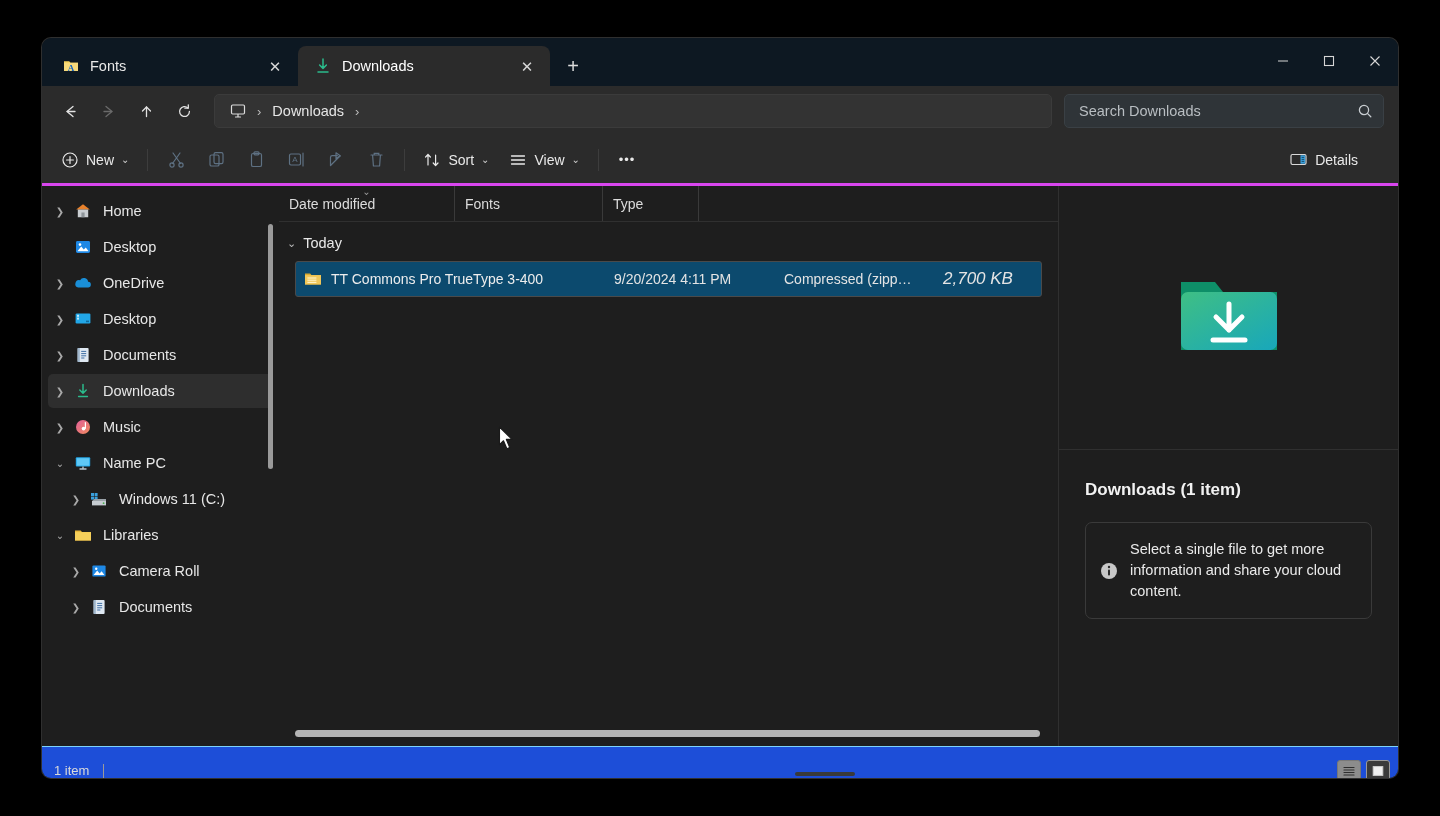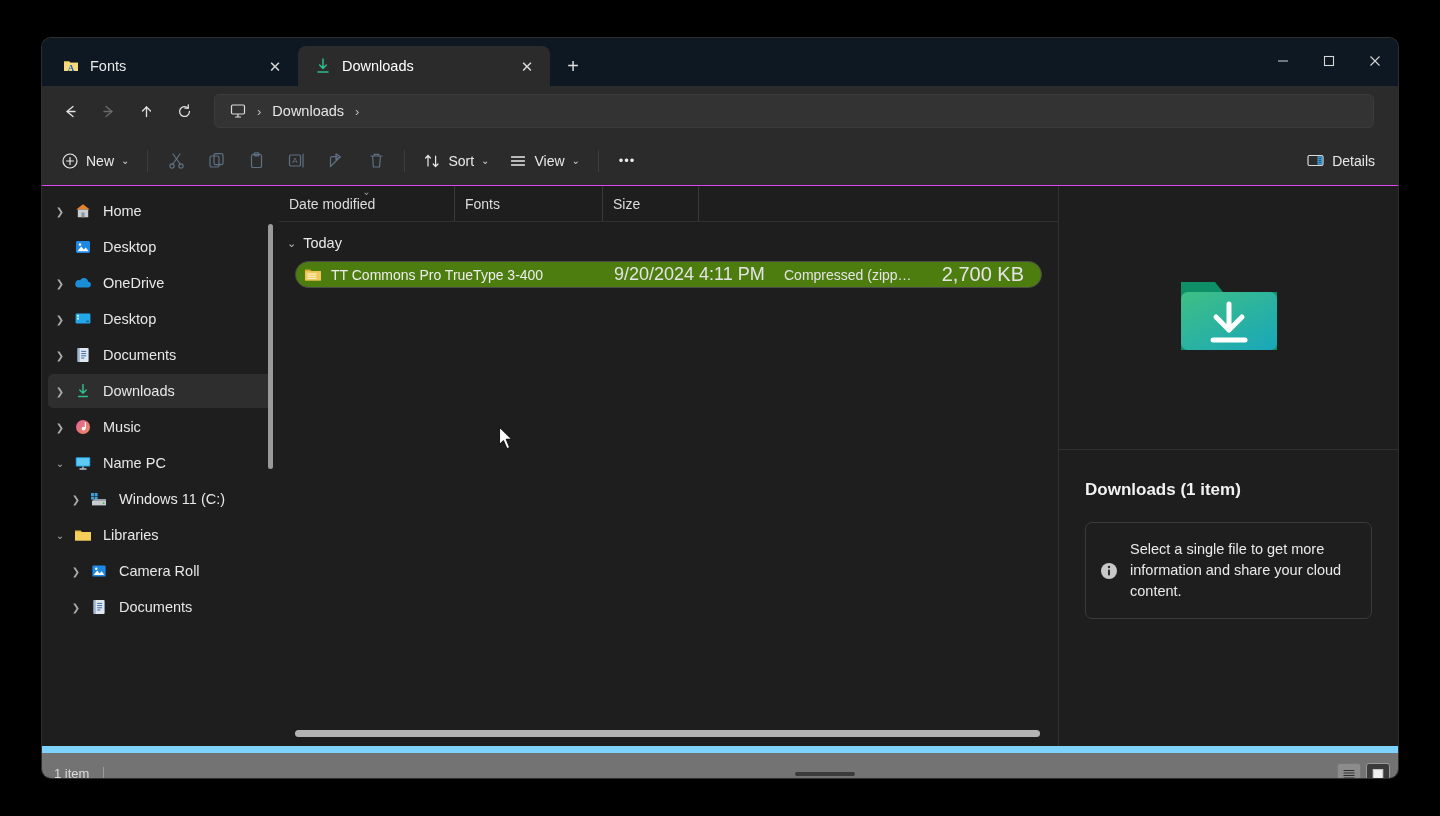--- a/index.html
+++ b/index.html
@@ -75,22 +75,22 @@
   .crumb-sep { color: #bdbdbd; font-size: 13px; padding: 0 2px; }
   .searchbox {
     width: 320px; height: 34px; background: #2f3438; border: 1px solid #3a4045;
     border-radius: 5px; display: flex; align-items: center; padding: 0 10px 0 14px; gap: 8px;
   }
   .searchbox .ph { flex: 1; color: #b9bec2; font-size: 14.5px; }
 
   
   .cmdbar {
     height: 50px; background: #2b2b2b; display: flex; align-items: center;
-    padding: 0 14px 0 10px; gap: 2px; flex: none;
-    border-bottom: 1px solid #d946ef;
+    padding: 0 31px 0 10px; gap: 2px; flex: none;
+    border-bottom: 3px solid #d946ef;
   }
   .cmdbtn {
     height: 34px; border-radius: 5px; display: flex; align-items: center;
     gap: 7px; padding: 0 9px; color: #e9e9e9; font-size: 14px;
   }
   .cmdbtn.iconly { width: 38px; justify-content: center; padding: 0; }
   .cmdbtn.dim { color: #5e7183; }
   .cmd-sep { width: 1px; height: 22px; background: #3d3d3d; margin: 0 7px; }
   .chev { font-size: 10px; color: #d0d0d0; }
   .cmd-spacer { flex: 1; }
@@ -131,29 +131,29 @@
   .col.type { width: 148px; }
   .col.size { width: 96px; }
   .sort-ind {
     position: absolute; top: 1px; left: 50%; transform: translateX(-50%);
     color: #9a9a9a; font-size: 10px; line-height: 10px;
   }
   .groupheader { display: flex; align-items: center; height: 30px; padding-left: 8px; gap: 7px; margin-top: 6px; }
   .group-chev { color: #bcbcbc; font-size: 11px; }
   .group-label { color: #e9e9e9; font-size: 14.5px; }
   .filerow {
-    display: flex; align-items: center; height: 27px;
-    margin: 3px 16px 0 16px; border: 1px solid #4a4a4a; border-radius: 14px;
-    background: #4d7c0f;
+    display: flex; align-items: center; height: 36px;
+    margin: 3px 16px 0 16px; border: 1px solid #4a4a4a; border-radius: 3px;
+    background: #0c4a6e;
   }
   .fr-name { width: 312px; display: flex; align-items: center; gap: 9px; padding-left: 8px; }
   .fr-text { color: #ededed; font-size: 14px; white-space: nowrap; overflow: hidden; text-overflow: ellipsis; }
-  .fr-date { width: 176px; color: #e4e4e4; font-size: 18px; padding-left: 6px; }
+  .fr-date { width: 176px; color: #e4e4e4; font-size: 14px; padding-left: 6px; }
   .fr-type { width: 148px; color: #e4e4e4; font-size: 14px; white-space: nowrap; overflow: hidden; text-overflow: ellipsis; }
-  .fr-size { width: 96px; color: #e4e4e4; font-size: 20px; text-align: right; padding-right: 4px; }
+  .fr-size { width: 96px; color: #e4e4e4; font-size: 17px; text-align: center; padding-right: 4px; font-style: italic; }
   .hscroll-track {
     position: absolute; left: 16px; right: 18px; bottom: 9px; height: 7px;
   }
   .hscroll-thumb { height: 7px; width: 100%; background: #b4b4b4; border-radius: 4px; }
 
   
   .details {
     width: 340px; flex: none; background: #1e1e1e;
     border-left: 1px solid #303030; display: flex; flex-direction: column;
   }
@@ -165,21 +165,21 @@
   .dp-title { color: #f2f2f2; font-size: 17px; font-weight: bold; margin-bottom: 22px; }
   .infocard {
     border: 1px solid #3a3a3a; border-radius: 7px; padding: 16px 16px 16px 14px;
     display: flex; gap: 12px; align-items: center;
   }
   .info-icon { flex: none; width: 18px; height: 18px; }
   .info-text { color: #eaeaea; font-size: 14.5px; line-height: 1.46; }
 
   
   .statusbar {
-    height: 32px; background: #737373; border-top: 7px solid #7dd3fc;
+    height: 32px; background: #1d4ed8; border-top: 1px solid #7dd3fc;
     display: flex; align-items: center; padding: 16px 8px 0 12px; flex: none;
   }
   .status-text { color: #dadada; font-size: 13px; }
   .status-div { width: 1px; height: 14px; background: #9a9a9a; margin-left: 14px; }
   .status-spacer { flex: 1; }
   .viewtoggle { display: flex; gap: 5px; }
   .vt {
     width: 24px; height: 22px; border-radius: 3px;
     display: flex; align-items: center; justify-content: center;
     border: 1px solid #787878; background: #8c8c8c;
@@ -280,20 +280,29 @@
             <rect x="2.5" y="2" width="13" height="9" rx="1.2" fill="none" stroke="#dcdcdc" stroke-width="1.2"></rect>
             <path d="M6.5 14h5" stroke="#dcdcdc" stroke-width="1.2" stroke-linecap="round"></path>
             <path d="M9 11v3" stroke="#dcdcdc" stroke-width="1.2"></path>
           </svg>
         </span>
         <span class="crumb-sep">›</span>
         <span class="crumb">Downloads</span>
         <span class="crumb-sep">›</span>
       </div>
 
+      <div class="searchbox">
+        <span class="ph">Search Downloads</span>
+        <span style="display:flex;">
+          <svg width="16" height="16" viewBox="0 0 16 16">
+            <circle cx="7" cy="7" r="4.6" fill="none" stroke="#c8cdd1" stroke-width="1.3"></circle>
+            <path d="M10.4 10.4l3.4 3.4" stroke="#c8cdd1" stroke-width="1.3" stroke-linecap="round"></path>
+          </svg>
+        </span>
+      </div>
     </div>
 
     <div class="cmdbar">
       <div class="cmdbtn">
         <span style="display:flex;">
           <svg width="18" height="18" viewBox="0 0 18 18">
             <circle cx="9" cy="9" r="7" fill="none" stroke="#e9e9e9" stroke-width="1.2"></circle>
             <path d="M9 5.6v6.8M5.6 9h6.8" stroke="#e9e9e9" stroke-width="1.2" stroke-linecap="round"></path>
           </svg>
         </span>
@@ -565,21 +574,21 @@
 
         <div class="colheader">
           <div class="col date">
             <span class="sort-ind">⌄</span>
             <span>Date modified</span>
           </div>
           <div class="col type">
             <span>Fonts</span>
           </div>
           <div class="col size">
-            <span>Size</span>
+            <span>Type</span>
           </div>
         </div>
 
         <div class="groupheader">
           <span class="group-chev">⌄</span>
           <span class="group-label">Today</span>
         </div>
 
         <div class="filerow">
           <div class="fr-name">

